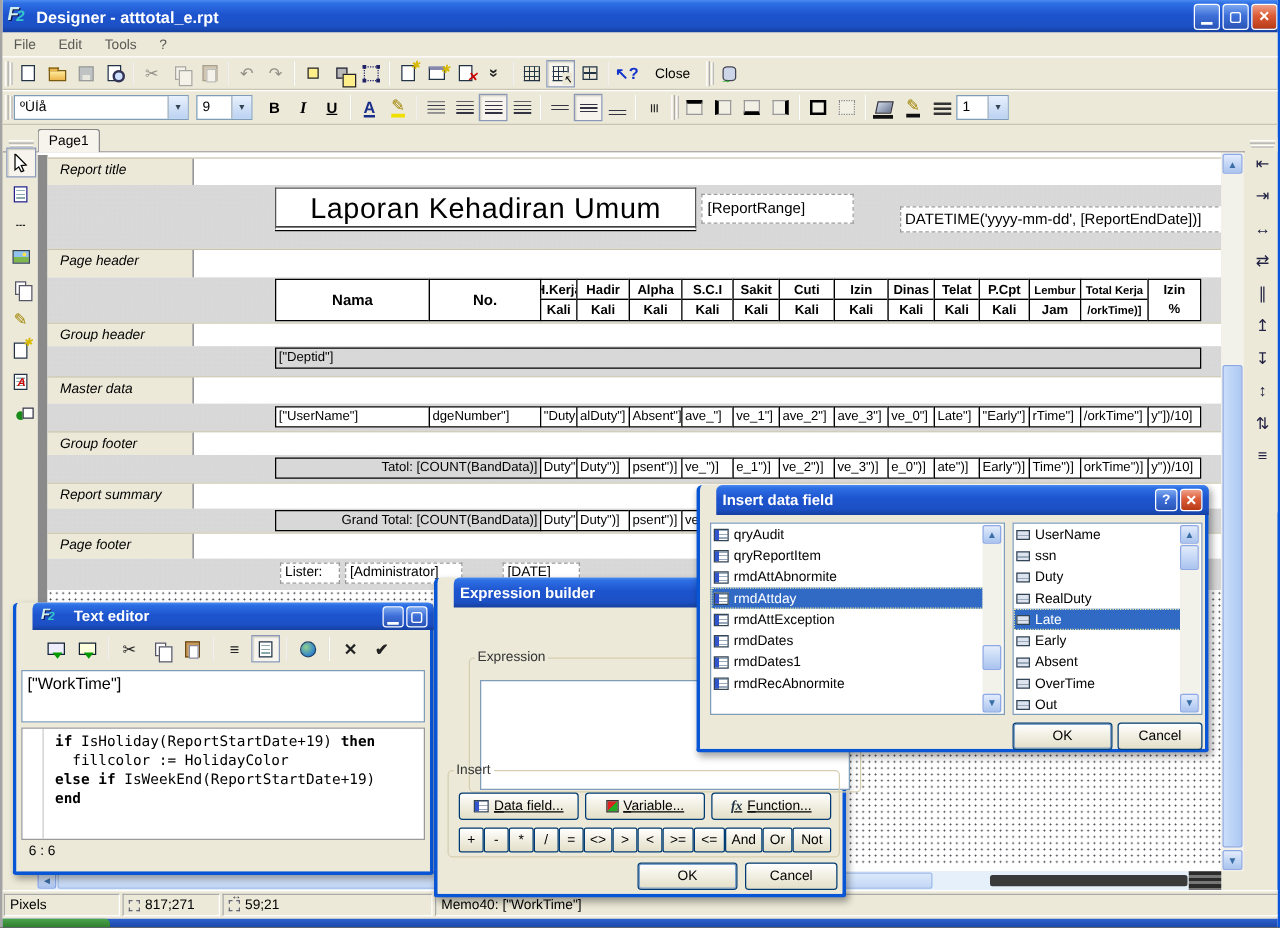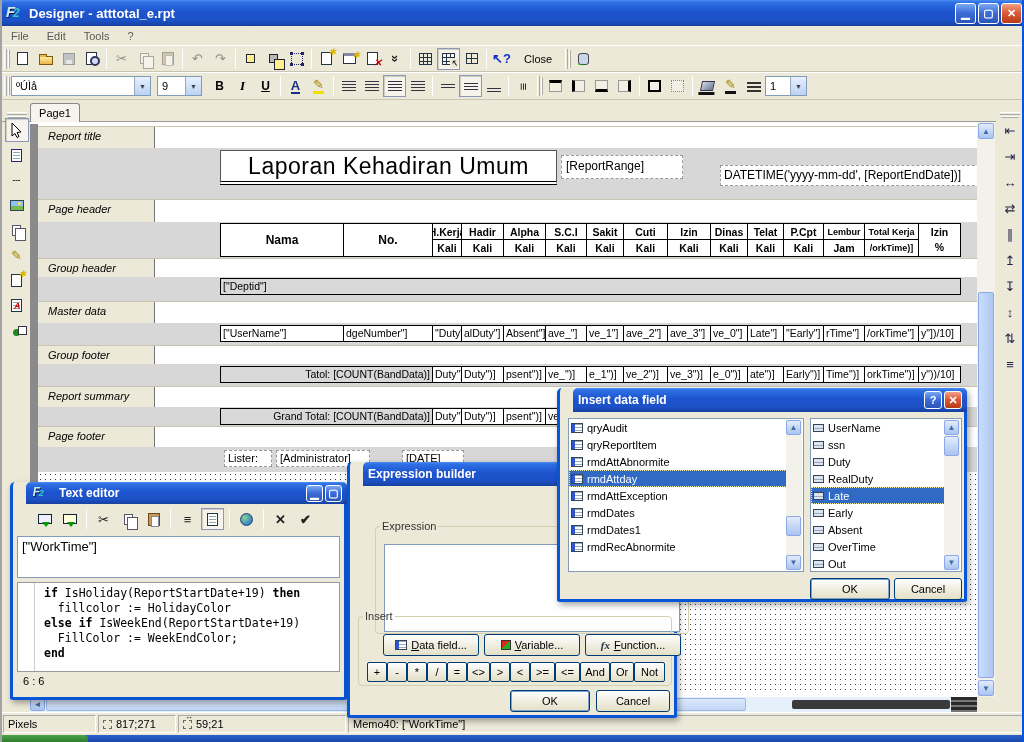--- a/index.html
+++ b/index.html
@@ -170,21 +170,21 @@
     font-family:"DejaVu Sans Mono","Liberation Mono",monospace;font-size:11.5px;line-height:15px;
     padding:3px 2px 0 26px;white-space:pre;overflow:hidden;}
   #te-code::before{content:"";position:absolute;left:16px;top:0;bottom:0;border-left:1px solid #ccc;}
   #te-caret{position:absolute;left:10px;top:193px;font-size:11px;}
 
   
   #exprbuilder{left:345px;top:462px;width:330px;height:256px;}
   #eb-expr-fs{left:25px;top:30px;width:314px;height:114px;margin-top:28px;}
   #eb-expr-ta{position:absolute;left:8px;top:12px;width:296px;height:88px;}
   #eb-ins-fs{left:8px;top:148px;width:314px;height:76px;}
-  #eb-btnrow{position:absolute;left:24px;top:12px;width:298px;display:flex;gap:5px;}
+  #eb-btnrow{position:absolute;left:8px;top:12px;width:298px;display:flex;gap:5px;text-decoration:underline;}
   #eb-btnrow .btn{flex:1;height:22px;gap:4px;}
   #eb-ops{position:absolute;left:8px;top:40px;width:298px;display:flex;}
   #eb-ops .btn{height:20px;border-radius:2px;font-size:11px;}
   #eb-ok{position:absolute;left:160px;top:228px;width:80px;height:22px;}
   #eb-cancel{position:absolute;left:246px;top:228px;width:74px;height:22px;}
   .fx{font-style:italic;font-family:"Liberation Serif",serif;font-weight:bold;color:#234;}
   .varic{width:10px;height:10px;background:linear-gradient(135deg,#d22 0 50%,#2a2 50%);border:1px solid #333;}
   .dfic{width:12px;height:10px;border:1px solid #345;background:
     linear-gradient(90deg,#35c 0 3px,transparent 3px),
     repeating-linear-gradient(#9ab 0 1px,transparent 1px 3px),#fff;}
@@ -687,21 +687,21 @@
         </span>
       <span class="tsep"></span>
       <span class="tbtn">
           <span class="glyph" style="font-weight:bold;">✕</span>
         </span>
       <span class="tbtn">
           <span class="glyph" style="font-weight:bold;">✔</span>
         </span>
     </div>
     <div id="te-memo" class="sunken">["WorkTime"]</div>
-    <div id="te-code"><div><b>if</b> IsHoliday(ReportStartDate+19) <b>then</b></div><div>  fillcolor := HolidayColor</div><div><b>else</b> <b>if</b> IsWeekEnd(ReportStartDate+19)</div><div>  FillColor := WeekEndColor;</div><div><b>end</b></div></div>
+    <div id="te-code"><div><b>if</b> IsHoliday(ReportStartDate+19) <b>then</b></div><div>  fillcolor := HolidayColor</div><div><b>else</b> <b>if</b> IsWeekEnd(ReportStartDate+19)</div><div><b>end</b></div></div>
     <div id="te-caret">6 : 6</div>
   </div>
 
   <div id="exprbuilder" class="dlg">
     <div class="dlg-title">
       <span>Expression builder</span>
     </div>
     <fieldset id="eb-expr-fs">
       <legend>Expression</legend>
       <div id="eb-expr-ta" class="sunken"></div>

